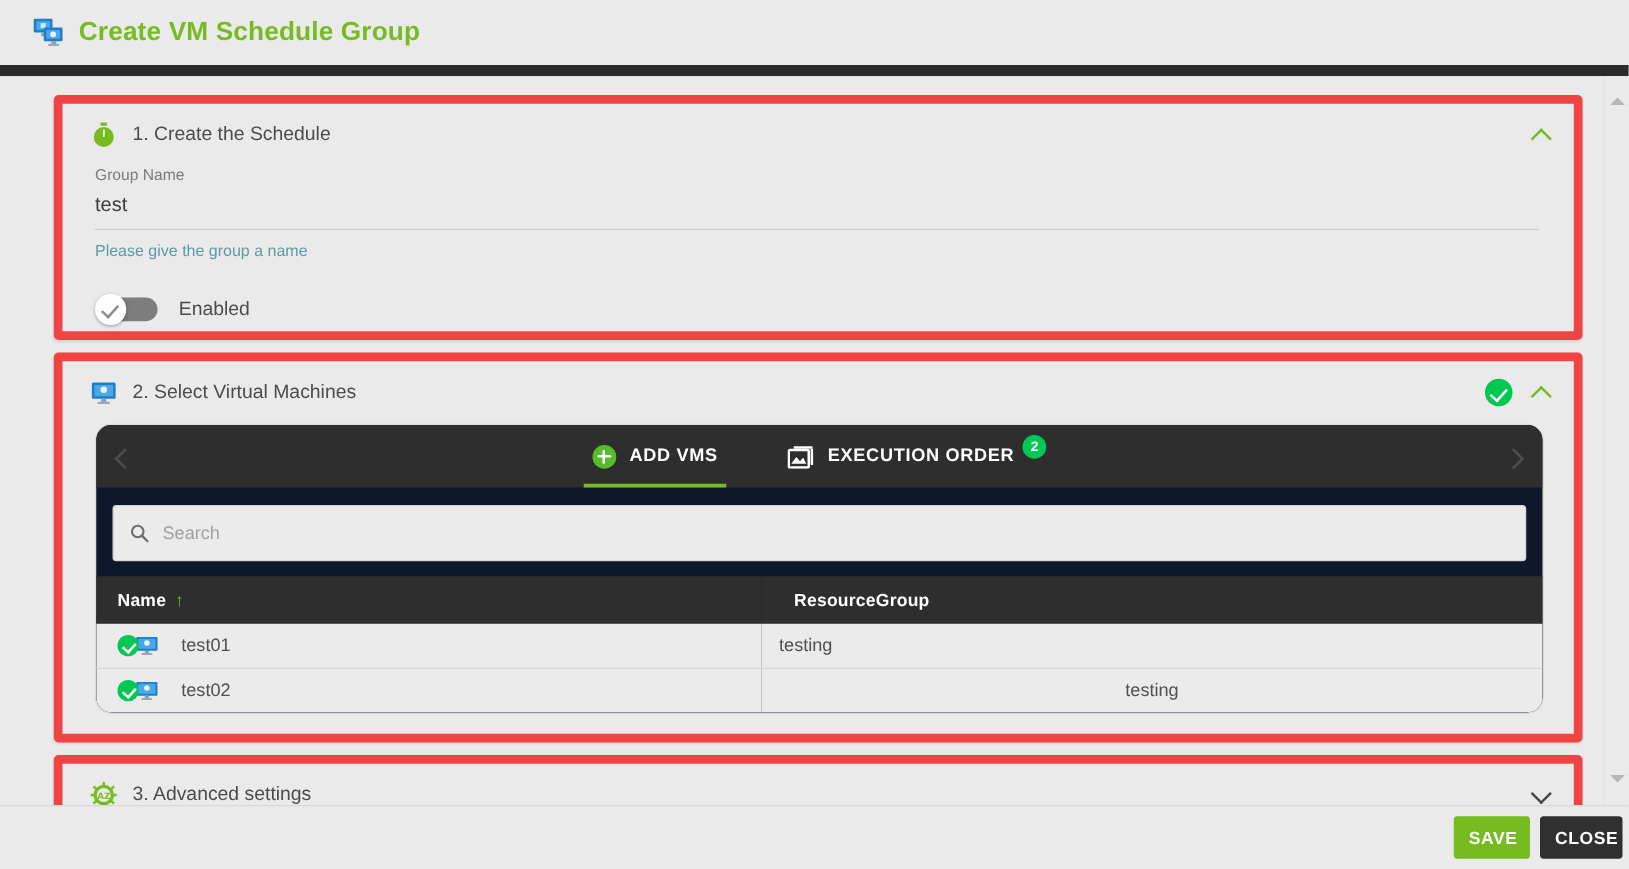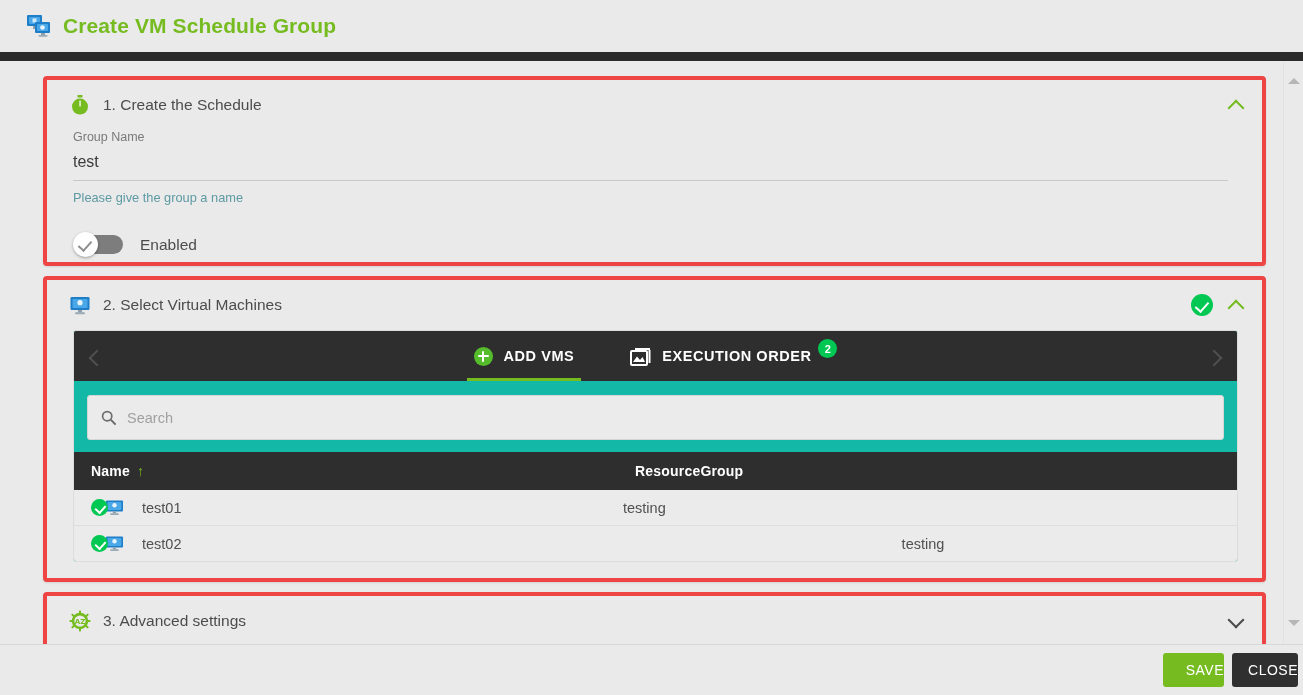--- a/index.html
+++ b/index.html
@@ -83,21 +83,21 @@
   .sb-arrow.down {
     bottom: 18px;
     border-left: 6px solid transparent;
     border-right: 6px solid transparent;
     border-top: 6px solid #b6b6b6;
   }
 
   
   .card {
     background: #eaeaea;
-    border: 4px solid #ef4444;
+    border: 7px solid #ef4444;
     border-radius: 4px;
     box-shadow: 0 1px 2px rgba(0,0,0,.10);
     margin-bottom: 10px;
   }
 
   .card-head {
     display: flex;
     align-items: center;
     padding: 14px 18px 14px 22px;
     min-height: 50px;
@@ -218,23 +218,23 @@
   }
   .toggle-label {
     font-size: 15.5px;
     color: #4c4c4c;
   }
 
   
   .panel {
     margin: 0 24px 16px 26px;
     border: 1px solid #dcdcdc;
-    border-radius: 3px;
+    border-radius: 13px;
     overflow: hidden;
-    background: #14b8a6;
+    background: #0f172a;
   }
 
   
   .tabbar {
     background: #2e2e2e;
     height: 50px;
     display: flex;
     align-items: stretch;
     position: relative;
   }
@@ -416,26 +416,26 @@
     justify-content: flex-end;
     padding-right: 5px;
     gap: 8px;
   }
   .btn {
     border: none;
     border-radius: 3px;
     color: #fff;
     font-family: "Liberation Sans", sans-serif;
     font-size: 14px;
-    font-weight: 400;
+    font-weight: 700;
     letter-spacing: .5px;
-    padding: 9px 0;
+    padding: 9px 12px;
     width: 61px;
     cursor: pointer;
-    text-align: right;
+    text-align: left;
   }
   .btn-save { background: #76bc21; width: 61px; }
   .btn-close { background: #303030; width: 66px; }
 </style>
 </head>
 <body>
 
 <div class="app-header">
   <div class="app-header-icon">
     <svg width="26" height="26" viewBox="0 0 26 26">

